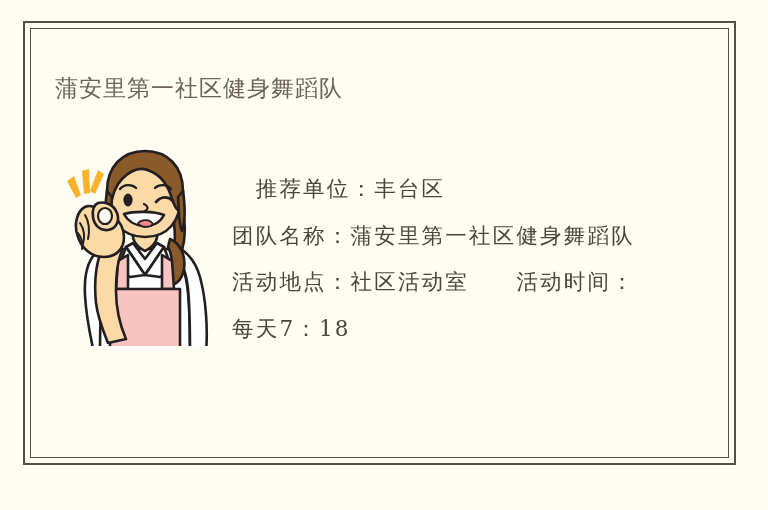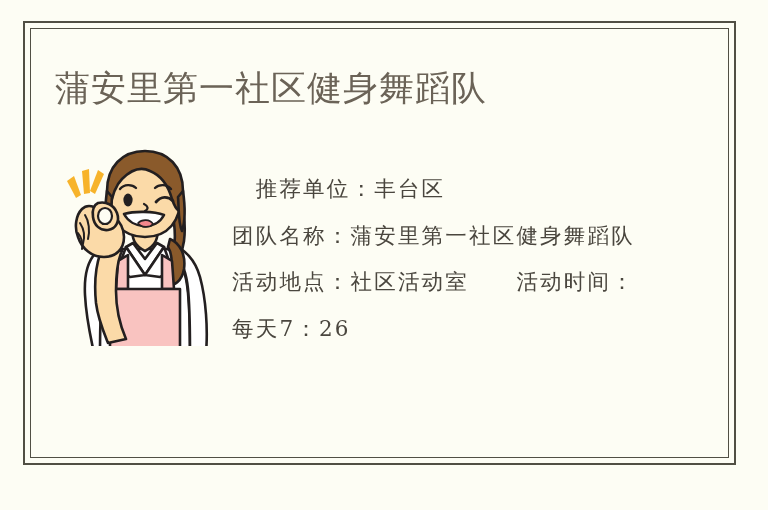--- a/index.html
+++ b/index.html
@@ -40,21 +40,21 @@
     height: 430px;
     border: 1px solid #514f44;
     box-sizing: border-box;
   }
 
   
   #title {
     position: absolute;
     left: 55px;
     top: 66px;
-    font-size: 35px;
+    font-size: 23px;
     line-height: 44px;
     letter-spacing: 1px;
     color: #6b6357;
     white-space: nowrap;
     font-family: "Liberation Sans", "DejaVu Sans", sans-serif;
   }
 
   
   #illustration {
     position: absolute;
@@ -161,15 +161,15 @@
         <ellipse cx="47" cy="73" rx="7" ry="8" fill="#fdfdf4" stroke-width="2.2"></ellipse>
 
         <path d="M27 72 C31 78 32 88 30 96" fill="none" stroke-width="2"></path>
         <path d="M22 80 C26 86 27 94 25 101" fill="none" stroke-width="2"></path>
         <path d="M20 90 C24 95 25 101 24 106" fill="none" stroke-width="2"></path>
       </g>
     </svg>
   </div>
 
   <div id="body-text">　推荐单位：丰台区
-团队名称：蒲安里第一社区健身舞蹈队　　活动地点：社区活动室　　活动时间：每天7：26</div>
+团队名称：蒲安里第一社区健身舞蹈队　　活动地点：社区活动室　　活动时间：每天7：18</div>
 
 </div>
 
 </body></html>

